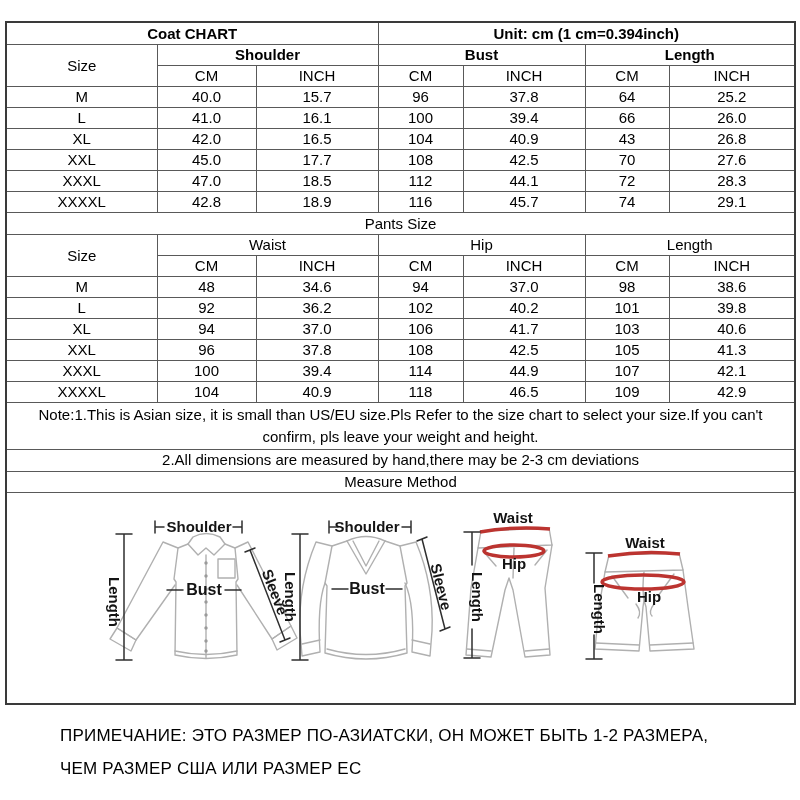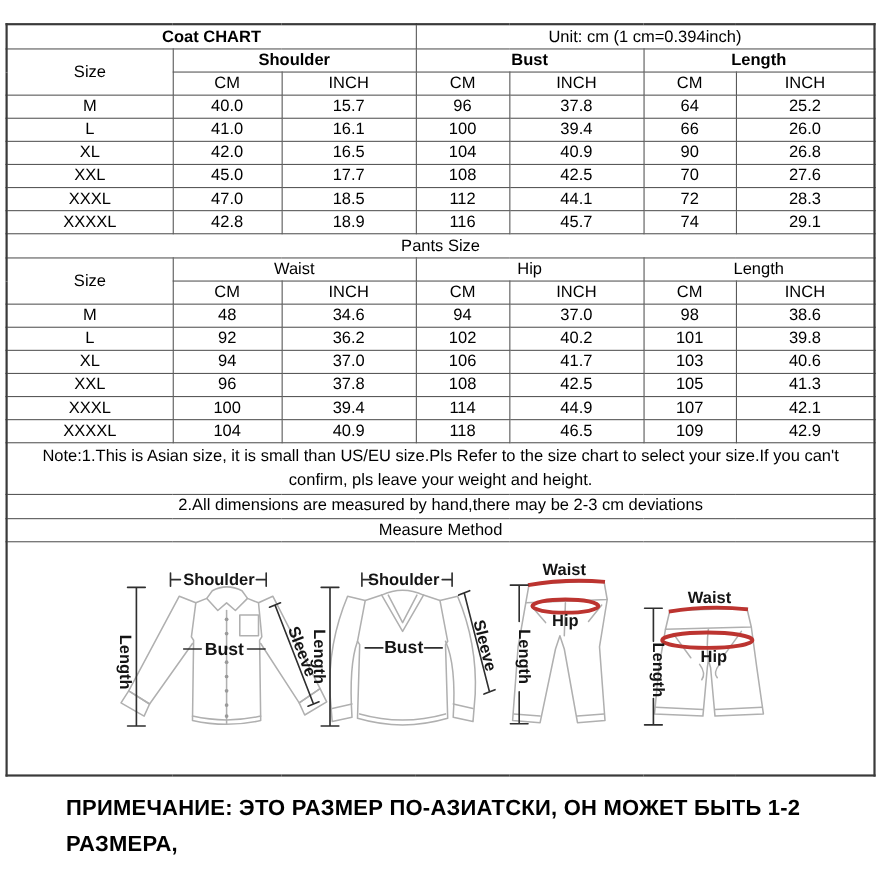--- a/index.html
+++ b/index.html
@@ -11,36 +11,36 @@
     border:2px solid #3a3a3a;
   }
   table.chart td{
     border:1px solid #595959;
     text-align:center;vertical-align:middle;
     font-size:15px;line-height:1.15;
     height:20px;padding:0;overflow:hidden;
   }
   tr.title-row td{height:21px;}
   td.coat-title-cell{font-weight:bold;padding-left:170px;}
-  td.unit-cell{font-weight:normal;padding-right:118px;}
+  td.unit-cell{font-weight:bold;padding-right:118px;}
   td.size-head{font-weight:normal;}
   td.grp-bold{font-weight:bold;}
   tr.pants-title-row td{height:21px;}
   tr.note-row td{white-space:normal;height:42px;line-height:1.45;padding:1px 8px;}
   tr.note2-row td{height:21px;}
   tr.measure-row td{height:20px;margin-left:36px;}
   tr.diagram-row td{height:207px;padding:0;vertical-align:top;}
   svg .garment{stroke:#b0b0b0;stroke-width:1.4;fill:none;stroke-linejoin:round;stroke-linecap:round;}
   svg .mark{stroke:#2f2f2f;stroke-width:1.5;fill:none;stroke-linecap:round;}
   svg .hl{stroke-width:3.5;fill:none;}
   svg .lbl{font-family:"Liberation Sans",sans-serif;font-size:15px;font-weight:bold;fill:#141414;}
   svg .lbl-big{font-size:16px;}
   .footer{
     position:absolute;left:60px;top:719px;
-    font-weight:bold;font-size:20px;line-height:33px;letter-spacing:0.2px;
+    font-weight:normal;font-size:17px;line-height:33px;letter-spacing:0.2px;
   }
 </style>
 </head>
 <body>
 
 <div class="page">
 
   <table class="chart">
     <colgroup>
       <col style="width:151px">
@@ -91,21 +91,21 @@
           <td>39.4</td>
           <td>66</td>
           <td>26.0</td>
         </tr>
         <tr>
           <td>XL</td>
           <td>42.0</td>
           <td>16.5</td>
           <td>104</td>
           <td>40.9</td>
-          <td>90</td>
+          <td>43</td>
           <td>26.8</td>
         </tr>
         <tr>
           <td>XXL</td>
           <td>45.0</td>
           <td>17.7</td>
           <td>108</td>
           <td>42.5</td>
           <td>70</td>
           <td>27.6</td>
@@ -302,15 +302,16 @@
             </g>
 
           </svg>
         </td>
       </tr>
     </tbody>
   </table>
 
   <div class="footer">
     <div>ПРИМЕЧАНИЕ: ЭТО РАЗМЕР ПО-АЗИАТСКИ, ОН МОЖЕТ БЫТЬ 1-2 РАЗМЕРА,</div>
+    <div>ЧЕМ РАЗМЕР США ИЛИ РАЗМЕР ЕС</div>
   </div>
 
 </div>
 
 </body></html>

